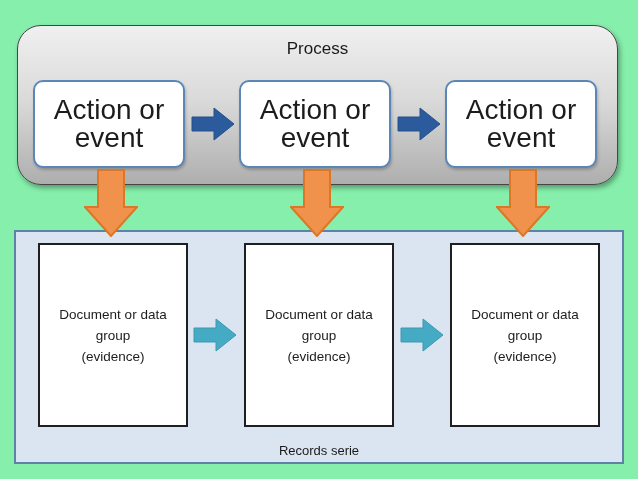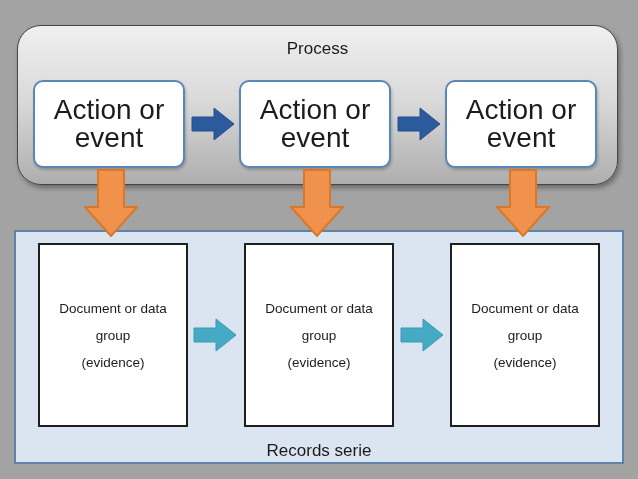--- a/index.html
+++ b/index.html
@@ -1,20 +1,20 @@
 <!DOCTYPE html>
 <html><head>
 <meta charset="utf-8">
 <style>
   html, body { margin: 0; padding: 0; background: #ffffff; }
   .canvas {
     position: relative;
     width: 638px;
     height: 479px;
-    background: #a3a3a3;
+    background: #86efac;
     overflow: hidden;
     font-family: "Liberation Sans", sans-serif;
     color: #1c1c1c;
     text-decoration: underline;
   }
 
   
   .process-container {
     position: absolute;
     left: 17px; top: 25px;
@@ -62,37 +62,37 @@
     width: 610px; height: 234px;
     box-sizing: border-box;
     background: #dbe5f2;
     border: 2.5px solid #5e82a8;
   }
   .records-title {
     position: absolute;
     left: 14px; top: 441px;
     width: 610px;
     text-align: center;
-    font-size: 17px;
+    font-size: 13px;
     line-height: 20px;
     color: #1a1a1a;
   }
   .doc-box {
     position: absolute;
     top: 243px;
     width: 150px; height: 184px;
     box-sizing: border-box;
     background: #ffffff;
     border: 2px solid #1f1f1f;
     display: flex;
     align-items: center;
     justify-content: center;
     text-align: center;
     font-size: 13.5px;
-    line-height: 27px;
+    line-height: 21px;
     white-space: pre-line;
   }
   .doc-1 { left: 38px; }
   .doc-2 { left: 244px; }
   .doc-3 { left: 450px; }
 
   
   .arrow { position: absolute; }
   .flow-arrow-1 { left: 191px; top: 107px; }
   .flow-arrow-2 { left: 397px; top: 107px; }

